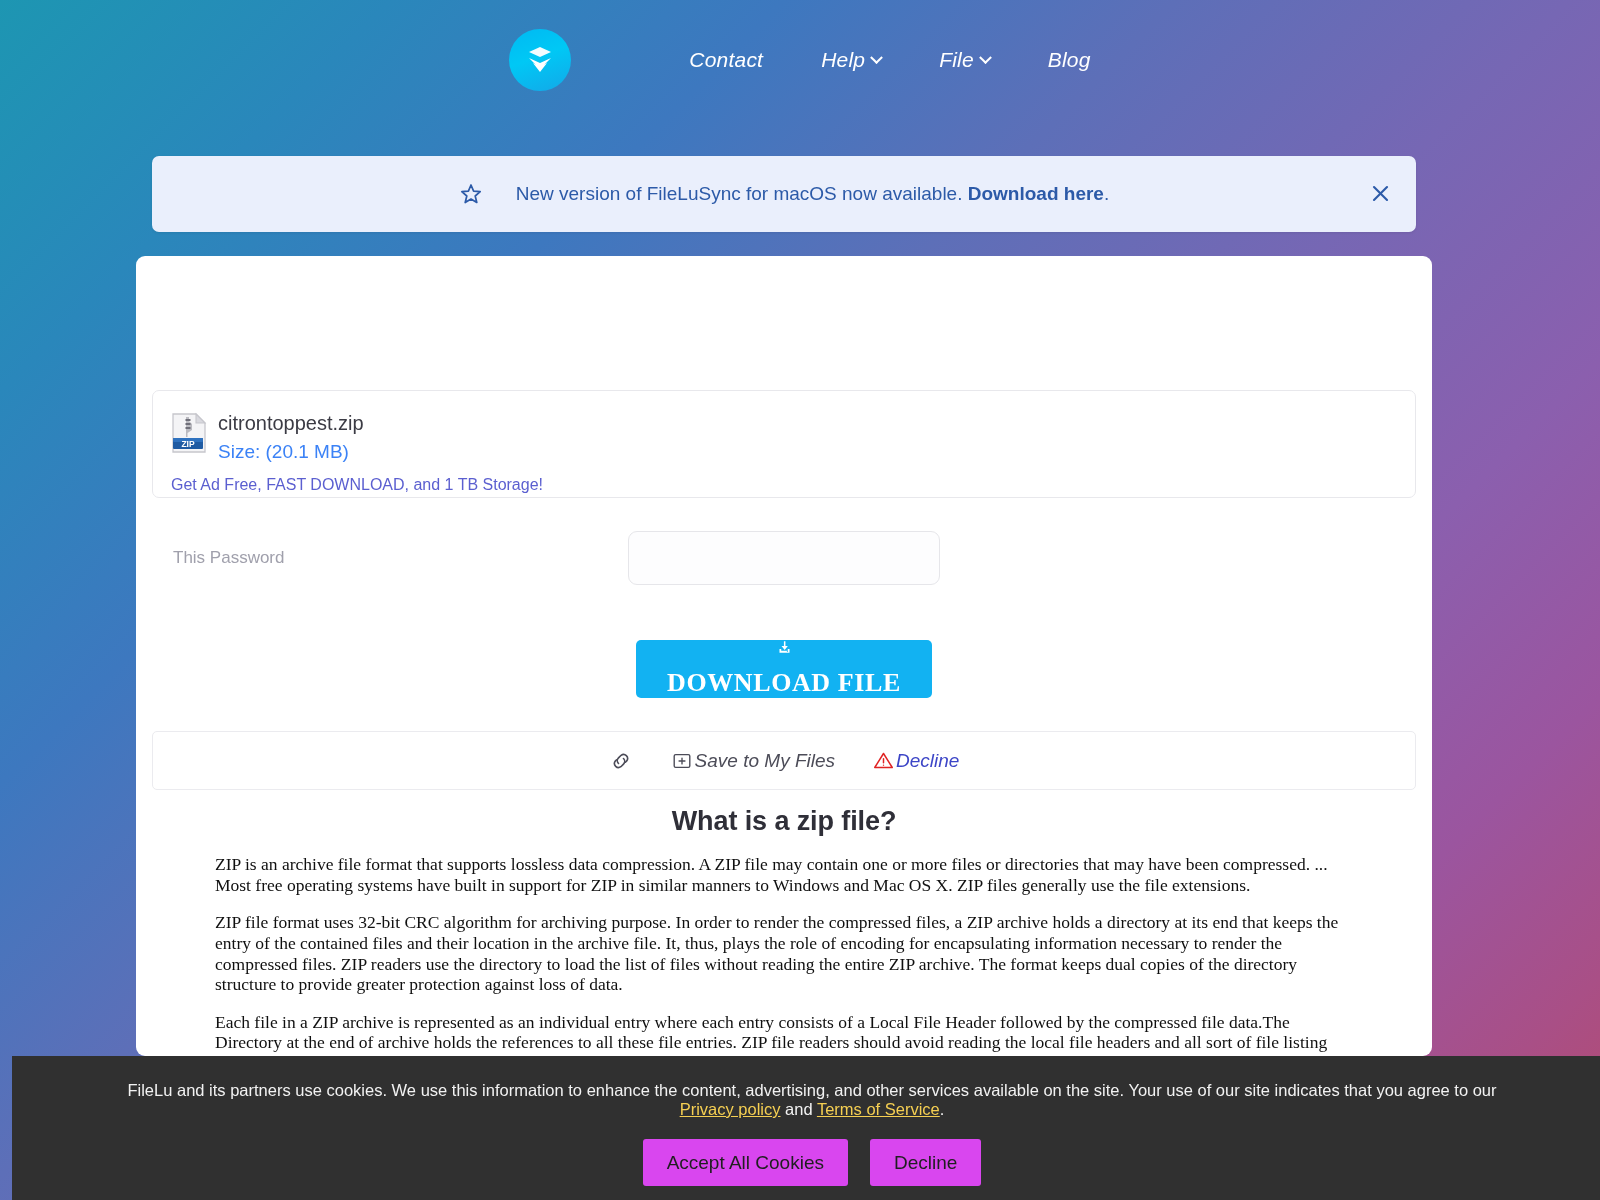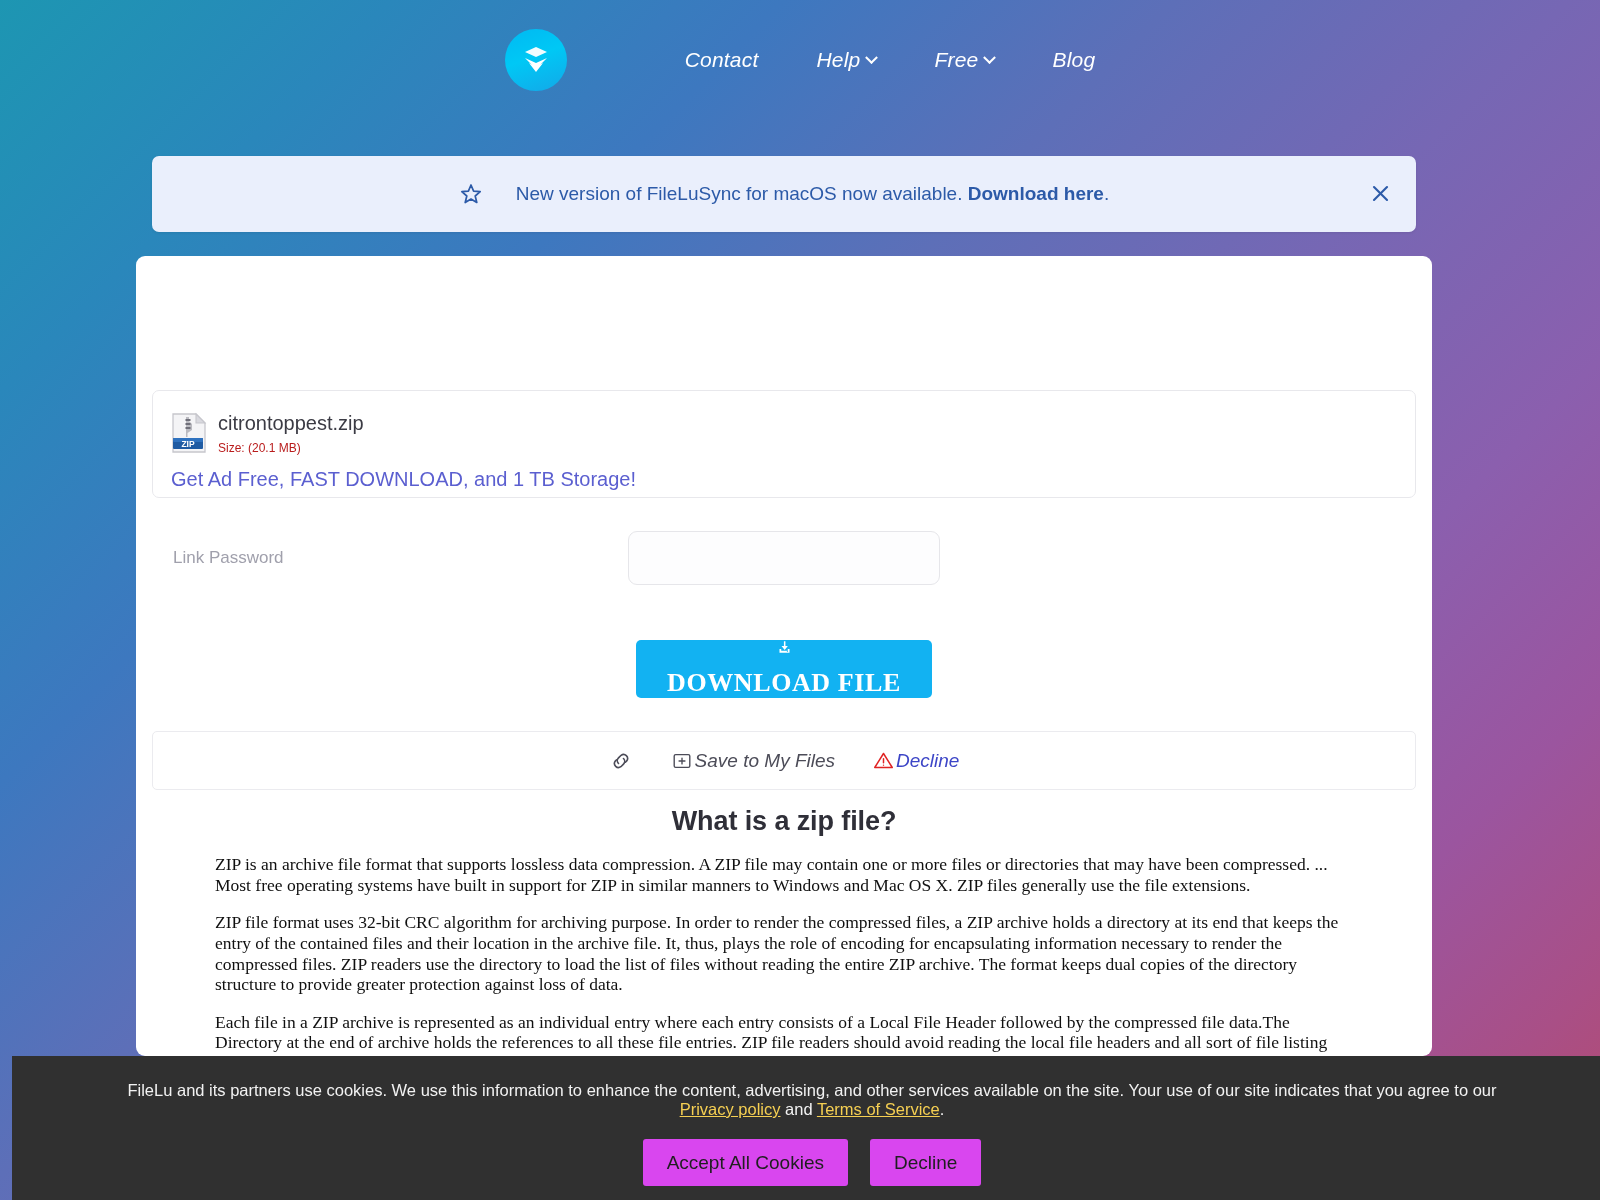--- a/index.html
+++ b/index.html
@@ -140,28 +140,28 @@
 
   .zip-icon { width: 36px; height: 42px; flex: none; margin-top: 2px; }
 
   .file-meta { padding-top: 1px; }
   .file-name {
     font-size: 20px;
     color: #3b3b44;
     line-height: 1.25;
   }
   .file-size {
-    font-size: 12px;
-    color: #b91c1c;
+    font-size: 19px;
+    color: #3b82f6;
     margin-top: 5px;
   }
   .promo-link {
     display: block;
     margin-top: 13px;
-    font-size: 20px;
+    font-size: 16px;
     color: #5b5fd0;
     text-decoration: none;
     cursor: pointer;
   }
 
   
   .pwd-row {
     display: flex;
     align-items: center;
     margin-top: 33px;
@@ -308,21 +308,21 @@
 
   <div class="nav-group nav-right">
     <a class="nav-item">
       <span>Contact</span>
     </a>
     <a class="nav-item">
       <span>Help</span>
       <i class="caret"></i>
     </a>
     <a class="nav-item">
-      <span>Free</span>
+      <span>File</span>
       <i class="caret"></i>
     </a>
     <a class="nav-item">
       <span>Blog</span>
     </a>
   </div>
 </nav>
 
 <div class="announce">
   <div class="announce-inner">
@@ -359,21 +359,21 @@
         </svg>
         <div class="file-meta">
           <div class="file-name">citrontoppest.zip</div>
           <div class="file-size">Size: (20.1 MB)</div>
         </div>
       </div>
       <a class="promo-link">Get Ad Free, FAST DOWNLOAD, and 1 TB Storage!</a>
     </section>
 
     <section class="pwd-row">
-      <label class="pwd-label">Link Password</label>
+      <label class="pwd-label">This Password</label>
       <input class="pwd-input" type="password" placeholder="" style="">
     </section>
 
     <div class="dl-wrap">
       <button class="dl-btn">
         <svg width="27" height="27" viewBox="0 0 24 24" fill="currentColor">
           <path d="M11 2 h2.6 v8.3 h4.1 L12.3 17 L6.9 10.3 h4.1 Z"></path>
           <path d="M3.4 15.5 h3 v3.1 h11.2 v-3.1 h3 v6.2 h-17.2 Z"></path>
           <circle cx="17" cy="19.2" r="1" fill="#12b2f2"></circle>
         </svg>

